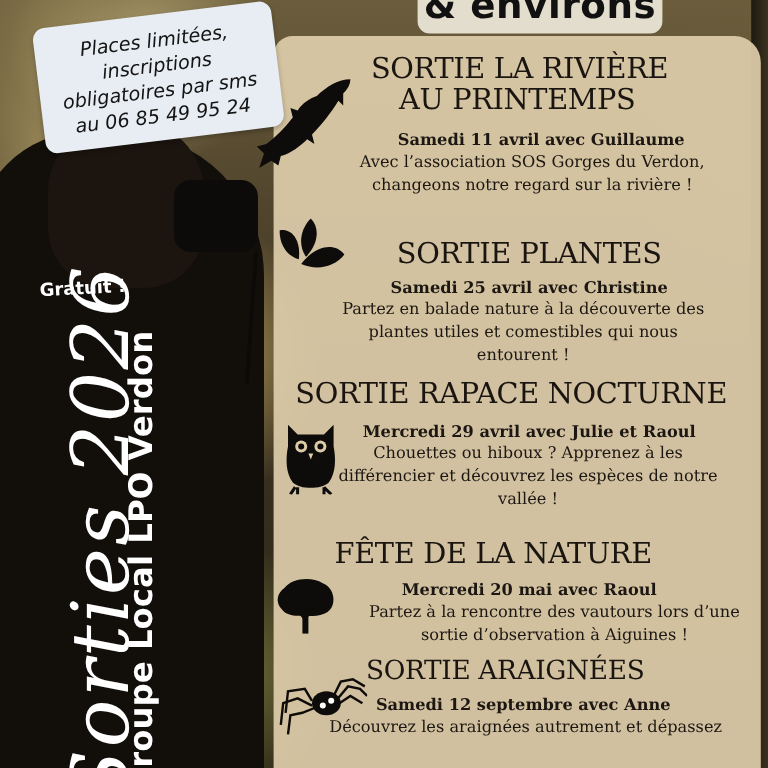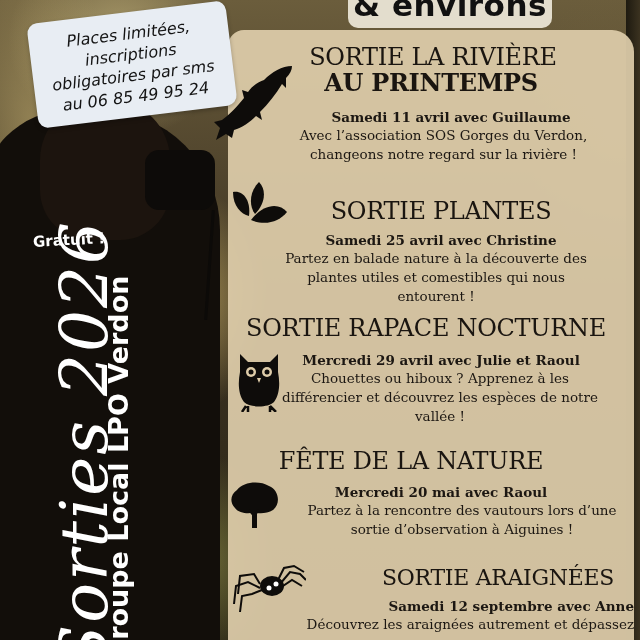--- a/index.html
+++ b/index.html
@@ -134,21 +134,21 @@
     <span>au 06 85 49 95 24</span>
   </div>
 </div>
 
 <svg class="icon" style="left:212px;top:62px;" width="84" height="82" viewBox="0 0 84 82">
   <path d="M80,4 C70,4 60,10 52,18 C46,20 40,24 36,30 L30,28 L32,36 C24,46 18,52 10,58 L2,60 L8,66 L4,78 L14,72 L20,76 L22,68 C30,66 38,60 44,54 L50,58 L48,50 C56,42 64,32 70,22 L74,26 L74,16 C78,12 80,8 80,4 Z" fill="#0e0c0a"></path>
 </svg>
 <div class="event" style="top:44px;">
   <div class="ev-title" style="padding-left:4px;">
     <div>SORTIE LA RIVIÈRE</div>
-    <div style="padding-right:4px;font-weight:bold;">AU PRINTEMPS</div>
+    <div style="padding-right:4px;">AU PRINTEMPS</div>
   </div>
   <div class="ev-date" style="margin-top:12px;padding-left:40px;">Samedi 11 avril avec Guillaume</div>
   <div class="ev-desc" style="padding-left:25px;">
     <div>Avec l’association SOS Gorges du Verdon,</div>
     <div>changeons notre regard sur la rivière !</div>
   </div>
 </div>
 
 <svg class="icon" style="left:229px;top:180px;" width="60" height="48" viewBox="0 0 60 48">
   <path d="M4,12 C14,10 22,20 20,36 C12,34 4,26 4,12 Z" fill="#0e0c0a"></path>
@@ -204,19 +204,19 @@
     <path d="M28,28 L16,22 L4,26 L2,44"></path>
     <path d="M30,30 L20,34 L10,36 L8,52"></path>
     <path d="M46,20 L52,8 L62,6 L72,12"></path>
     <path d="M48,24 L58,12 L68,14 L74,20"></path>
     <path d="M48,28 L60,20 L70,26"></path>
   </g>
   <ellipse cx="40" cy="26" rx="12" ry="10" fill="#0e0c0a"></ellipse>
   <circle cx="37" cy="28" r="2.5" fill="#fff"></circle>
   <circle cx="44" cy="24" r="2.5" fill="#fff"></circle>
 </svg>
-<div class="event" style="top:565px;text-align:right;">
+<div class="event" style="top:547px;">
   <div class="ev-title" style="padding-right:20px;font-size:22px;">SORTIE ARAIGNÉES</div>
   <div class="ev-date" style="margin-top:6px;padding-left:10px;">Samedi 12 septembre avec Anne</div>
   <div class="ev-desc" style="padding-left:14px;">
     <div>Découvrez les araignées autrement et dépassez</div>
   </div>
 </div>
 
 </body></html>

